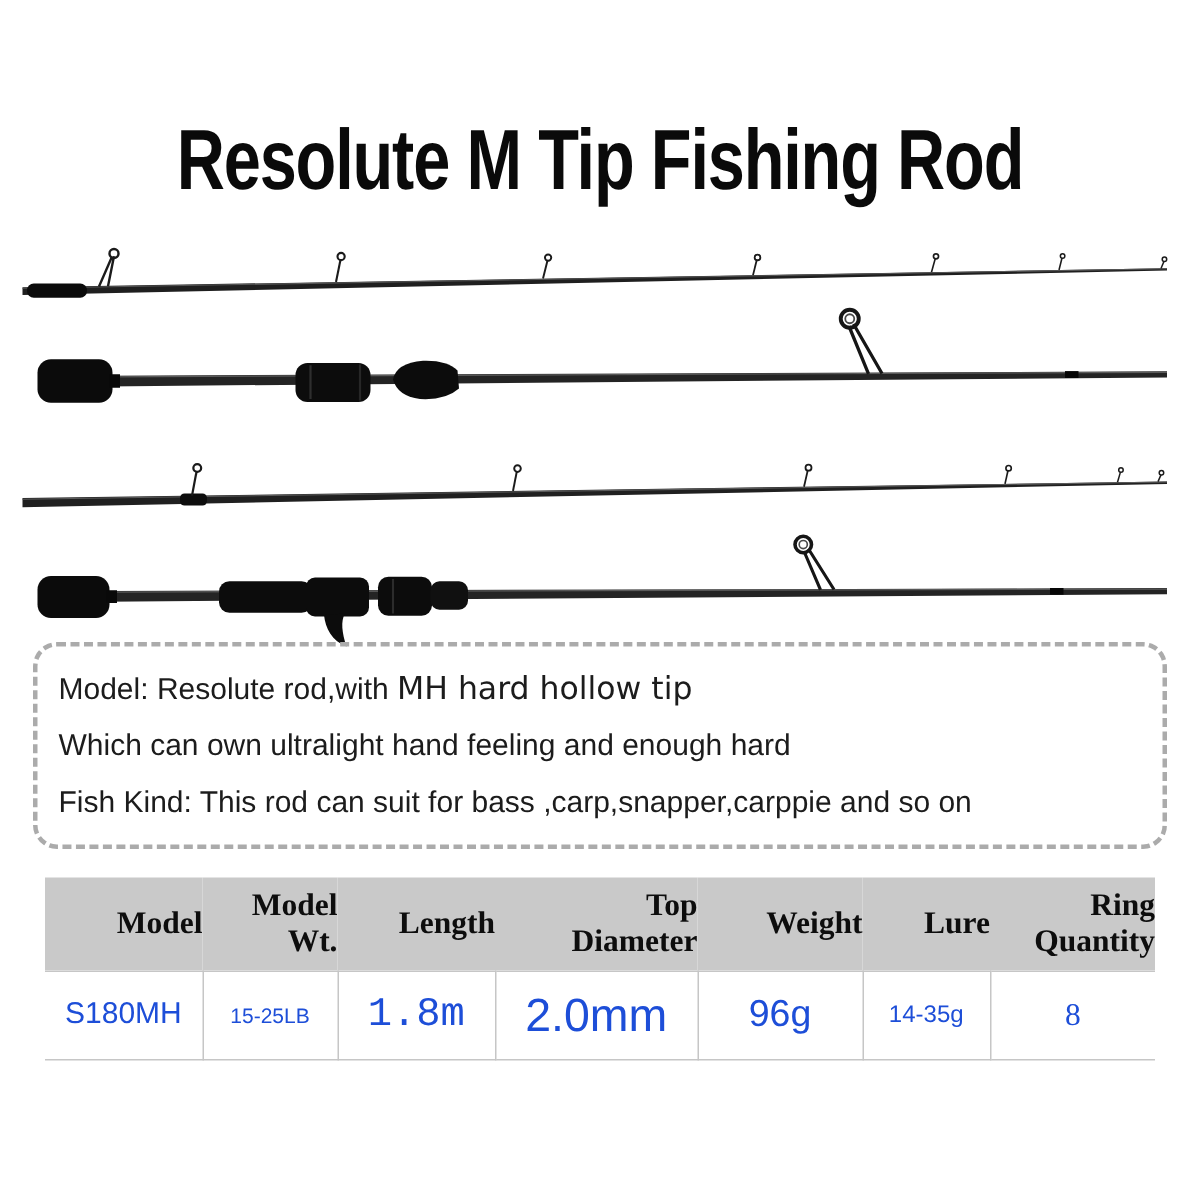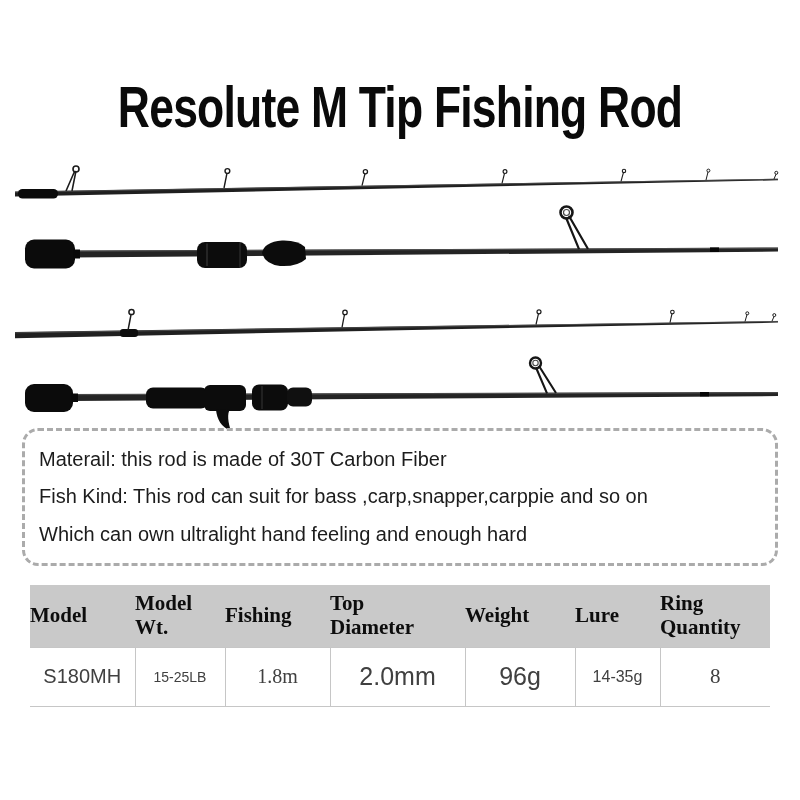--- a/index.html
+++ b/index.html
@@ -29,34 +29,34 @@
   .desc-line{margin:0;font-size:20px;color:#1c1c1c;line-height:1.2;white-space:nowrap;}
   .desc-line .emph{font-size:21px;font-family:"DejaVu Sans",sans-serif;}
   
   .spec-table{
     position:absolute;top:585px;left:30px;width:740px;
     border-collapse:collapse;table-layout:fixed;
   }
   .spec-table thead tr{height:62px;}
   .spec-table thead th{
     background:#c9c9c9;font-family:"Liberation Serif",serif;font-weight:bold;
-    font-size:21px;color:#0d0d0d;text-align:left;vertical-align:middle;
+    font-size:21px;color:#0d0d0d;text-align:right;vertical-align:middle;
     white-space:pre-line;line-height:1.12;padding:0;border:none;
   }
   .spec-table tbody tr{height:59px;background:#ffffff;}
   .spec-table tbody td{
     border:1px solid #c6c6c6;text-align:center;vertical-align:middle;
-    color:#404040;padding:0;
+    color:#1d4ed8;padding:0;
   }
   .spec-table tbody td:first-child{border-left:none;}
   .spec-table tbody td:last-child{border-right:none;}
   .spec-table tbody td:nth-child(1){font-size:20px;}
   .spec-table tbody td:nth-child(2){font-size:14px;}
-  .spec-table tbody td:nth-child(3){font-size:20px;font-family:Liberation Serif, serif;}
-  .spec-table tbody td:nth-child(4){font-size:25px;}
+  .spec-table tbody td:nth-child(3){font-size:27px;font-family:Liberation Mono, monospace;}
+  .spec-table tbody td:nth-child(4){font-size:31px;}
   .spec-table tbody td:nth-child(5){font-size:25px;}
   .spec-table tbody td:nth-child(6){font-size:16px;}
   .spec-table tbody td:nth-child(7){font-size:21px;font-family:"Liberation Serif",serif;}
 </style>
 </head>
 <body>
 
 <div class="page">
 
   <h1 class="title">Resolute M Tip Fishing Rod</h1>
@@ -148,41 +148,41 @@
           <path d="M556,95 L539,68 M547,95.3 L536,69.5" stroke-width="2.1"></path>
           <circle cx="535.5" cy="65" r="5.5" stroke-width="2.4"></circle>
           <circle cx="535.5" cy="65" r="2.7" stroke="#4a4a4a" stroke-width="1.1"></circle>
         </g>
         <rect x="700" y="94" width="9" height="4.4" fill="#060606"></rect>
       </g>
     </svg>
   </div>
 
   <div class="desc-box">
-    <p class="desc-line"><span>Materail: this rod is made of 30T Carbon Fiber</span><span class="emph"></span></p>
+    <p class="desc-line"><span>Model: Resolute rod,with </span><span class="emph">MH hard hollow tip</span></p>
+    <p class="desc-line"><span>Which can own ultralight hand feeling and enough hard</span><span class="emph"></span></p>
     <p class="desc-line"><span>Fish Kind: This rod can suit for bass ,carp,snapper,carppie and so on</span><span class="emph"></span></p>
-    <p class="desc-line"><span>Which can own ultralight hand feeling and enough hard</span><span class="emph"></span></p>
   </div>
 
   <table class="spec-table">
     <colgroup>
       <col style="width:105px">
         <col style="width:90px">
         <col style="width:105px">
       <col style="width:135px">
         <col style="width:110px">
         <col style="width:85px">
       <col style="width:110px">
     </colgroup>
     <thead>
       <tr>
         <th>Model</th>
         <th>Model
 Wt.</th>
-        <th>Fishing</th>
+        <th>Length</th>
         <th>Top
 Diameter</th>
         <th>Weight</th>
         <th>Lure</th>
         <th>Ring
 Quantity</th>
       </tr>
     </thead>
     <tbody>
       <tr>

